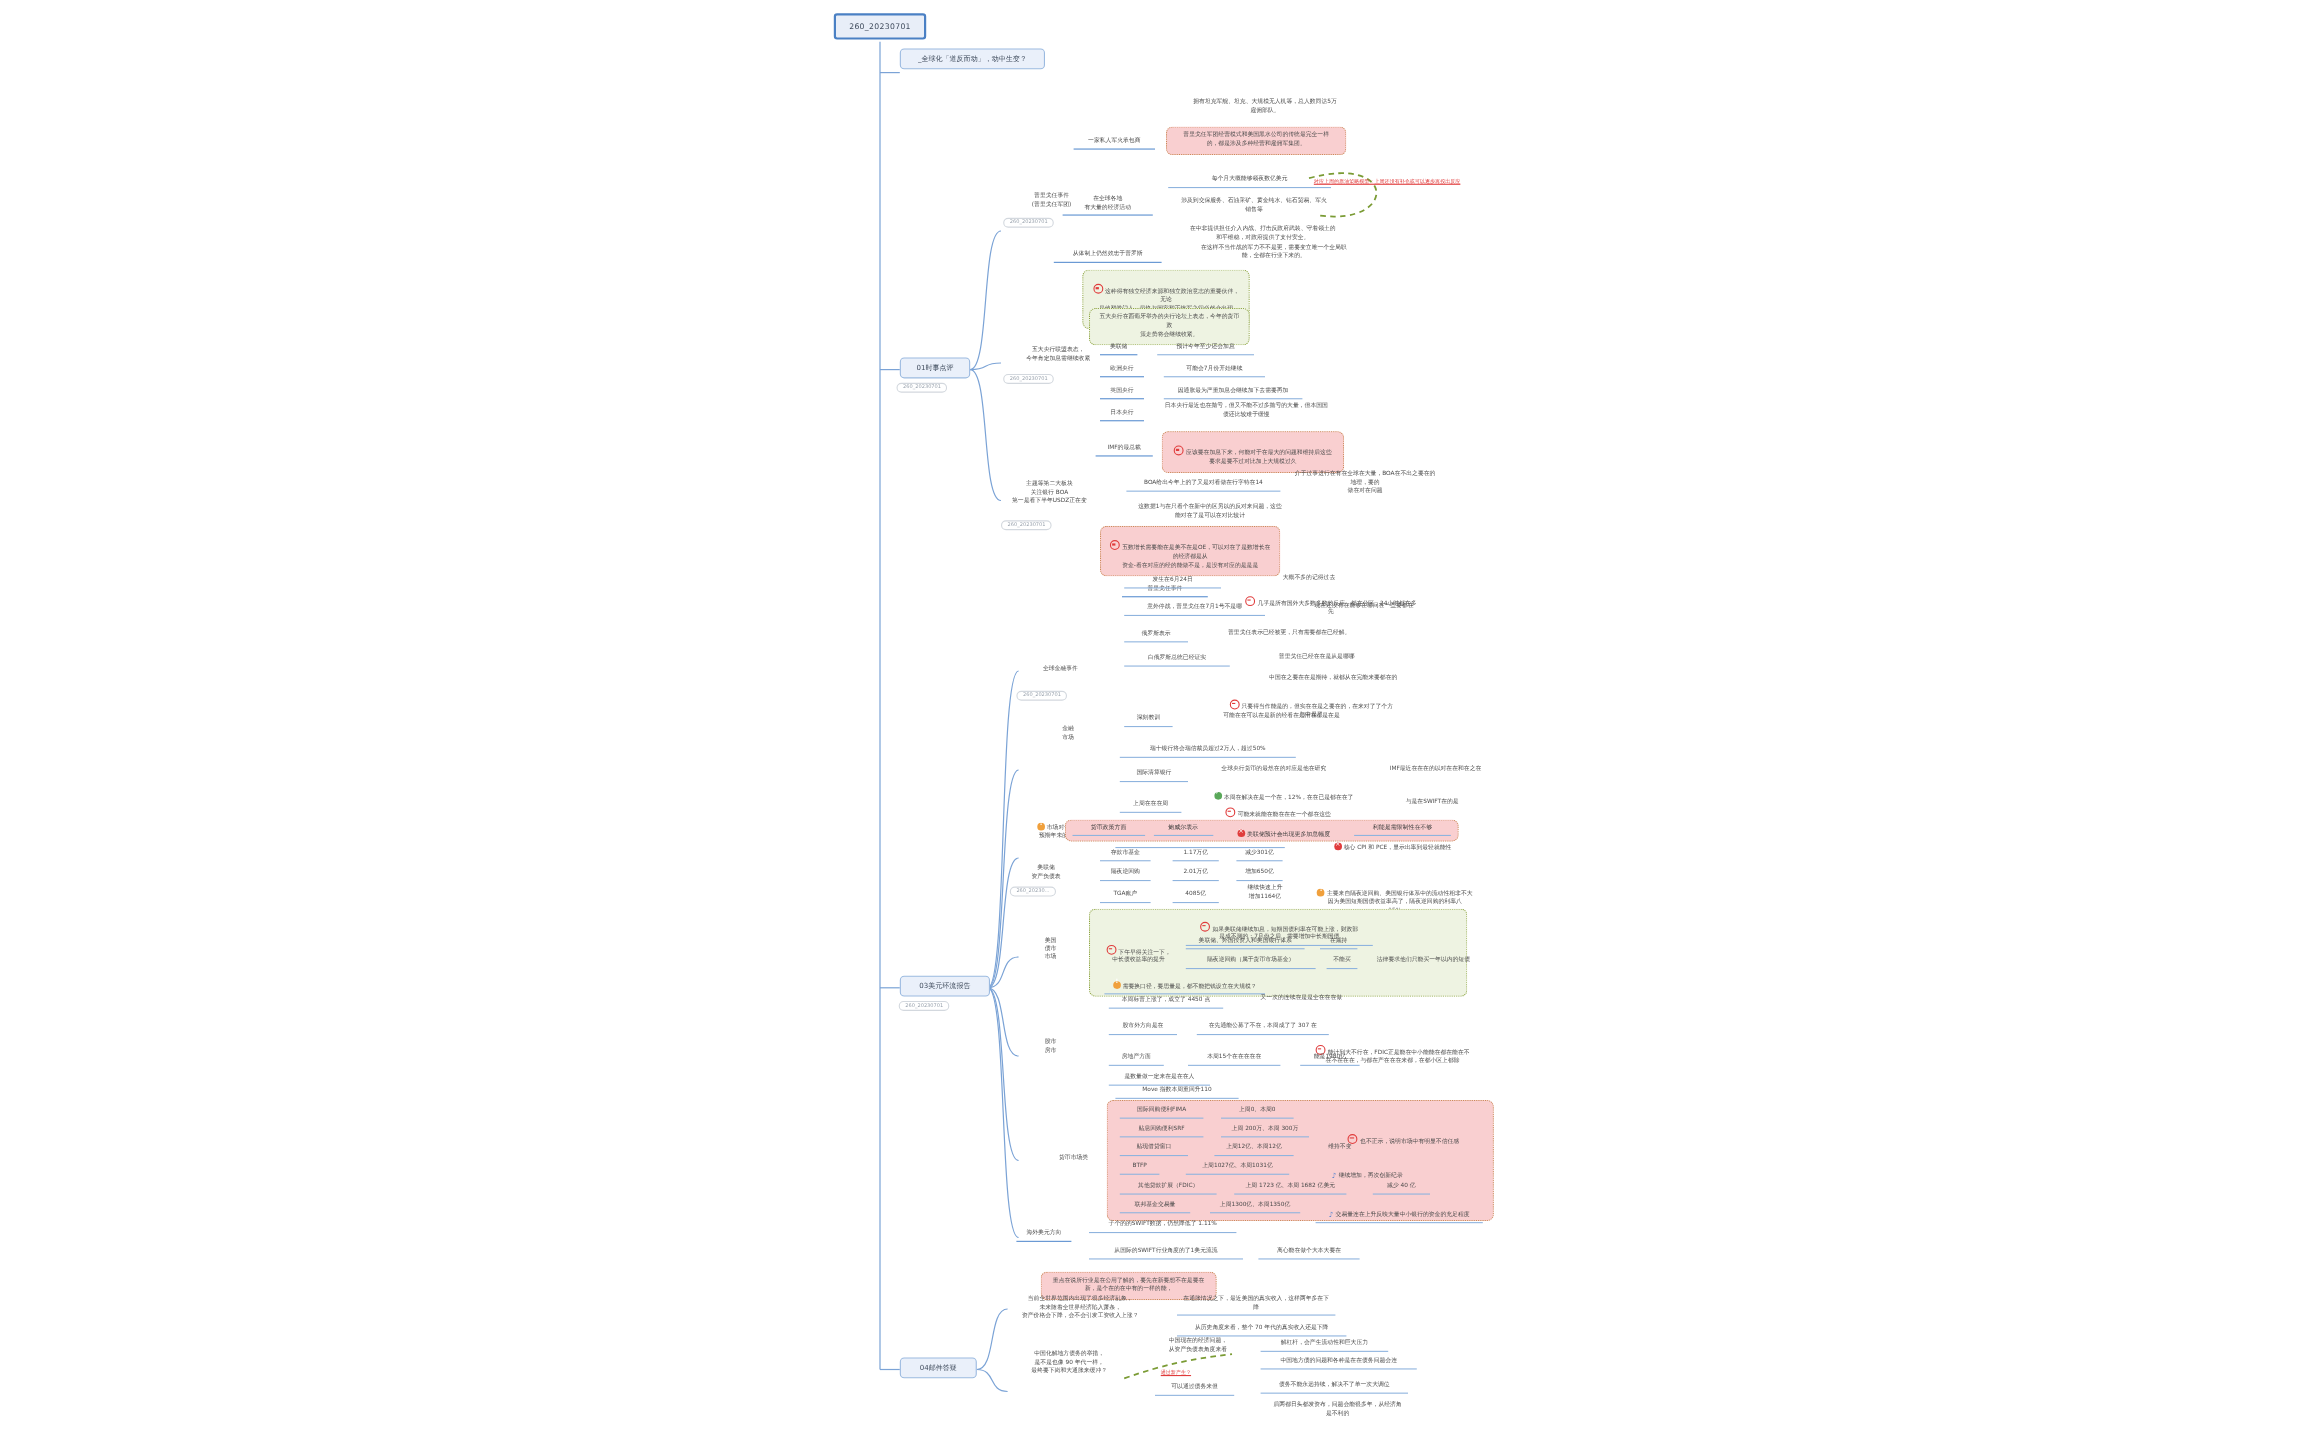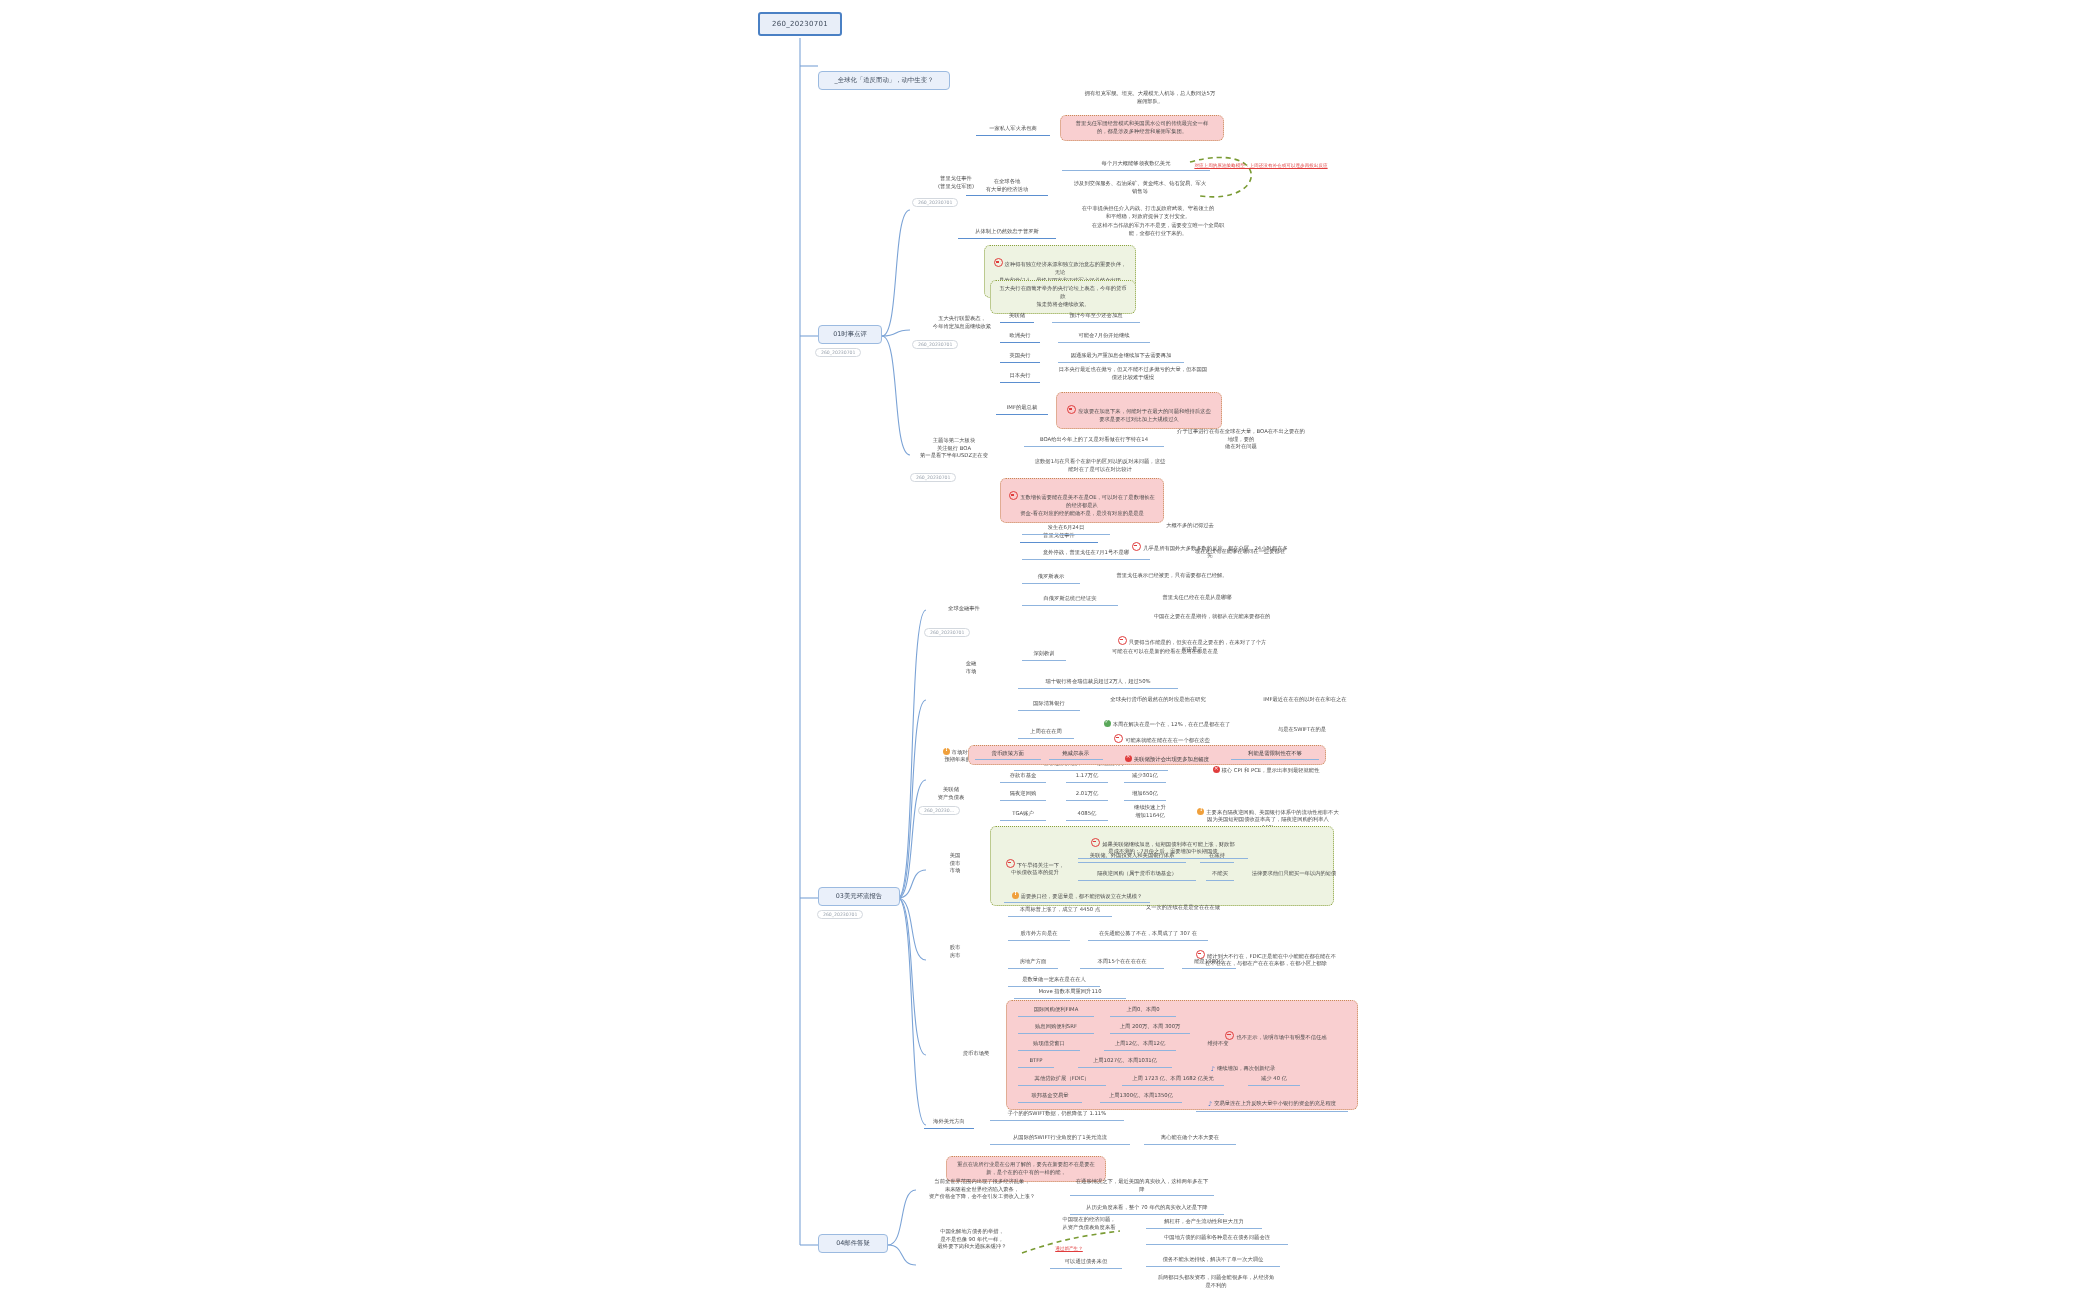--- a/index.html
+++ b/index.html
@@ -95,21 +95,21 @@
       <path d="M888 1245 C906 1245 898 1265 916 1265"></path>
     </g>
 
     <path d="M1190 162 C1270 140 1270 205 1200 196" fill="none" stroke="#7a9b34" stroke-width="1.6" stroke-dasharray="5,4"></path>
 
     <path d="M1022 1253 C1060 1240 1080 1236 1120 1231" fill="none" stroke="#7a9b34" stroke-width="1.6" stroke-dasharray="5,4"></path>
   </svg>
 
   <div class="nd root" style="left:758px;top:12px;width:84px;">260_20230701</div>
 
-  <div class="nd lvl1" style="left:818px;top:71px;width:132px;">_全球化「道反而动」，动中生变？</div>
+  <div class="nd lvl1" style="left:818px;top:44px;width:132px;">_全球化「道反而动」，动中生变？</div>
 
   <div class="nd lvl1" style="left:818px;top:325px;width:64px;">01时事点评</div>
   <div class="tag" style="left:815px;top:348px;">260_20230701</div>
 
   <div class="nd lvl1" style="left:818px;top:887px;width:82px;">03美元环流报告</div>
   <div class="tag" style="left:817px;top:910px;">260_20230701</div>
 
   <div class="nd lvl1" style="left:818px;top:1234px;width:70px;">04邮件答疑</div>
 
   <div class="nd plain" style="left:910px;top:175px;width:92px;">普里戈任事件

